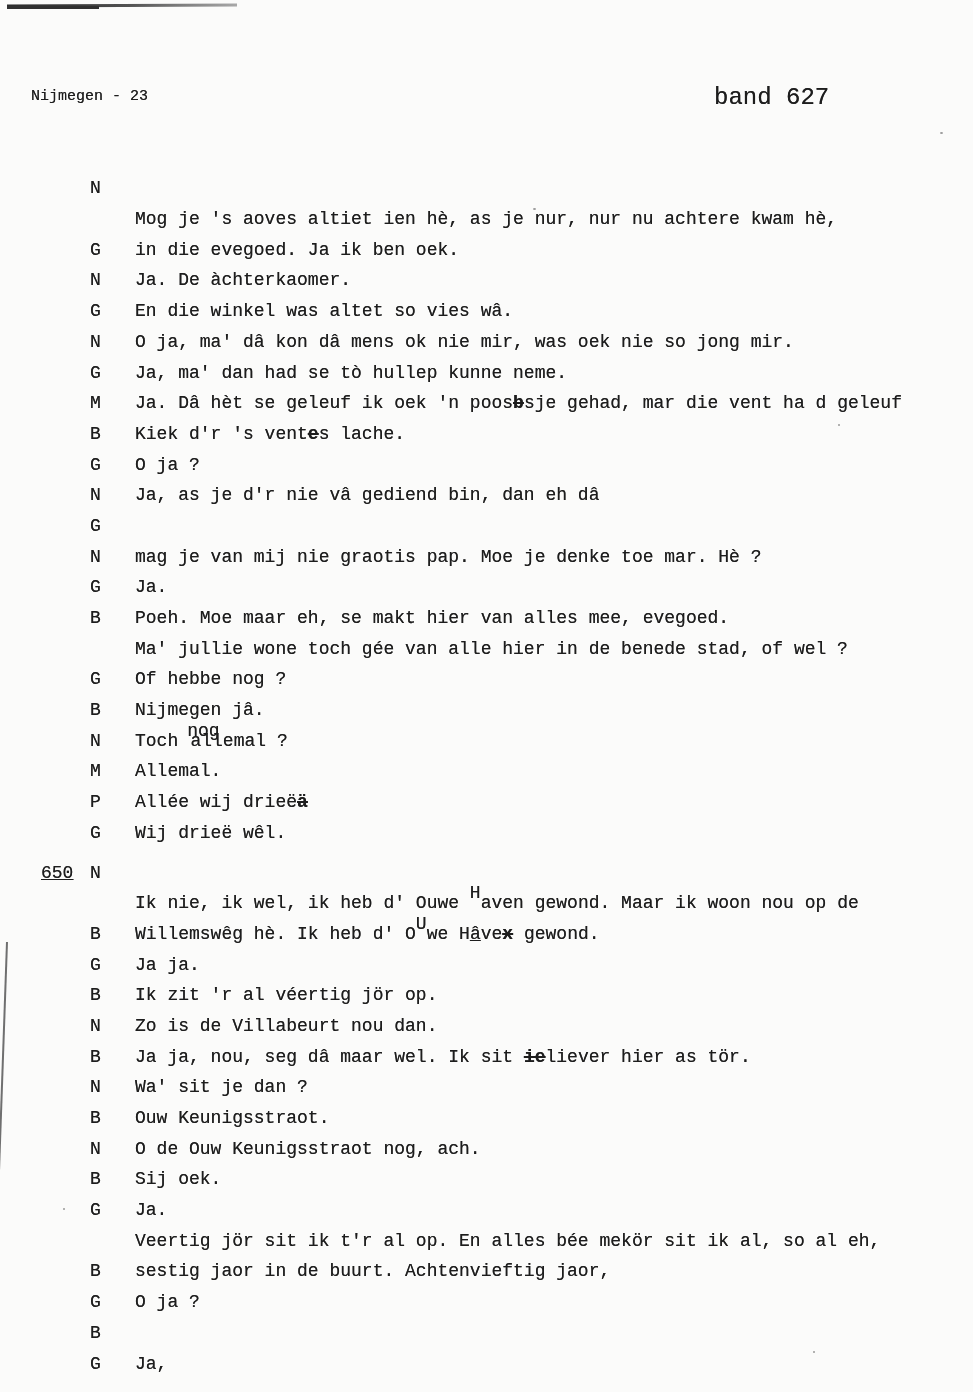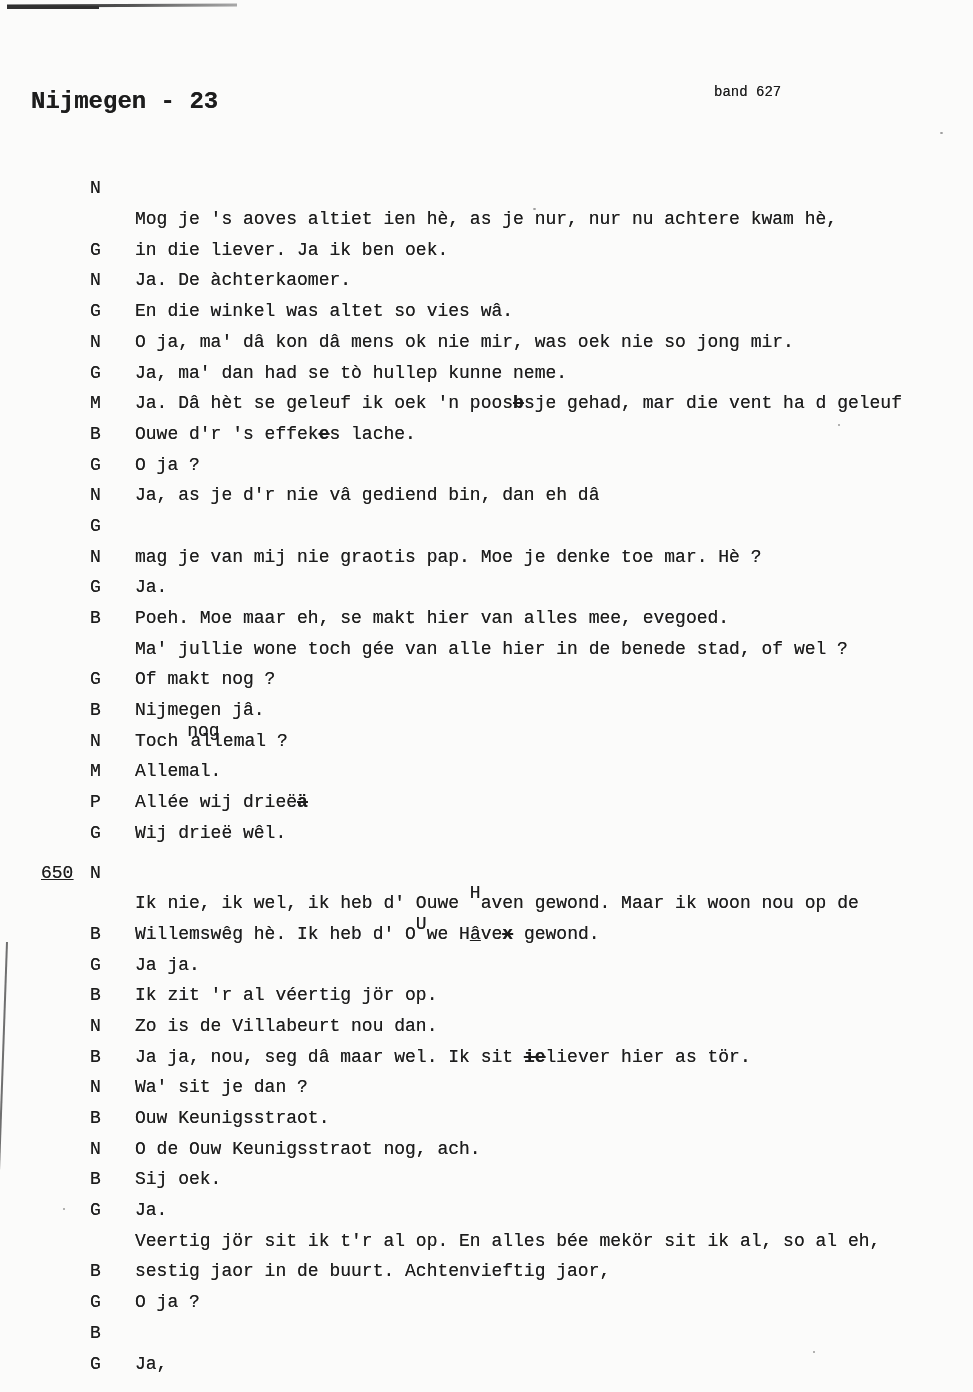--- a/index.html
+++ b/index.html
@@ -8,22 +8,22 @@
     background:#fbfbfa;
     position:relative;
     font-family:"Liberation Mono","DejaVu Sans Mono",monospace;
     color:#1d1d1d;
     overflow:hidden;
   }
   .page { position:absolute; inset:0; }
 
   .typed { text-shadow:0 0 0.6px rgba(25,25,25,0.75); }
 
-  .header-left  { position:absolute; left:31px;  top:88px; font-size:24px; white-space:pre;font-weight:bold; }
-  .header-right { position:absolute; left:714px; top:84px; font-size:14px; white-space:pre; }
+  .header-left  { position:absolute; left:31px;  top:88px; font-size:15px; white-space:pre; }
+  .header-right { position:absolute; left:714px; top:84px; font-size:24px; white-space:pre; }
 
   .transcript { position:absolute; left:0; top:112px; width:973px; }
   .row { position:relative; height:30.7px; line-height:30.7px; font-size:18px; white-space:pre; }
   .row.gap { margin-top:9px; }
   .margin-num { position:absolute; left:41px;text-decoration:underline; }
   .speaker    { position:absolute; left:90px; }
   .text       { position:absolute; left:135px; }
 
   .seg.sup, .seg.sup-overlap { position:relative; top:-10px; }
   .seg.sup-overlap { margin-right:-2.7ch;margin-left:9px; }
@@ -73,21 +73,21 @@
 
   <div class="transcript">
       <div class="row typed">
     <span class="margin-num"></span>
     <span class="speaker">N</span>
     <span class="text"><span class="seg">Mog je 's aoves altiet ien hè, as je nur, nur nu achtere kwam hè,</span></span>
   </div>
       <div class="row typed">
     <span class="margin-num"></span>
     <span class="speaker"></span>
-    <span class="text"><span class="seg">in die liever. Ja ik ben oek.</span></span>
+    <span class="text"><span class="seg">in die evegoed. Ja ik ben oek.</span></span>
   </div>
       <div class="row typed">
     <span class="margin-num"></span>
     <span class="speaker">G</span>
     <span class="text"><span class="seg">Ja. De àchterkaomer.</span></span>
   </div>
       <div class="row typed">
     <span class="margin-num"></span>
     <span class="speaker">N</span>
     <span class="text"><span class="seg">En die winkel was altet so vies wâ.</span></span>
@@ -103,21 +103,21 @@
     <span class="text"><span class="seg">Ja, ma' dan had se tò hullep kunne neme.</span></span>
   </div>
       <div class="row typed">
     <span class="margin-num"></span>
     <span class="speaker">G</span>
     <span class="text"><span class="seg">Ja. Dâ hèt se geleuf ik oek 'n poos</span><span class="seg strike">b</span><span class="seg">sje gehad, mar die vent ha d geleuf</span></span>
   </div>
       <div class="row typed">
     <span class="margin-num"></span>
     <span class="speaker">M</span>
-    <span class="text"><span class="seg">Ouwe d'r 's effek</span><span class="seg strike">e</span><span class="seg">s lache.</span></span>
+    <span class="text"><span class="seg">Kiek d'r 's vent</span><span class="seg strike">e</span><span class="seg">s lache.</span></span>
   </div>
       <div class="row typed">
     <span class="margin-num"></span>
     <span class="speaker">B</span>
     <span class="text"><span class="seg">O ja ?</span></span>
   </div>
       <div class="row typed">
     <span class="margin-num"></span>
     <span class="speaker">G</span>
     <span class="text"><span class="seg">Ja, as je d'r nie vâ gediend bin, dan eh dâ</span></span>
@@ -142,21 +142,21 @@
     <span class="text"><span class="seg">Poeh. Moe maar eh, se makt hier van alles mee, evegoed.</span></span>
   </div>
       <div class="row typed">
     <span class="margin-num"></span>
     <span class="speaker">B</span>
     <span class="text"><span class="seg">Ma' jullie wone toch gée van alle hier in de benede stad, of wel ?</span></span>
   </div>
       <div class="row typed">
     <span class="margin-num"></span>
     <span class="speaker"></span>
-    <span class="text"><span class="seg">Of makt nog ?</span></span>
+    <span class="text"><span class="seg">Of hebbe nog ?</span></span>
   </div>
       <div class="row typed">
     <span class="margin-num"></span>
     <span class="speaker">G</span>
     <span class="text"><span class="seg">Nijmegen jâ.</span></span>
   </div>
       <div class="row typed">
     <span class="margin-num"></span>
     <span class="speaker">B</span>
     <span class="text"><span class="seg">Toch</span><span class="seg sup-overlap">nog</span><span class="seg">allemal ?</span></span>

